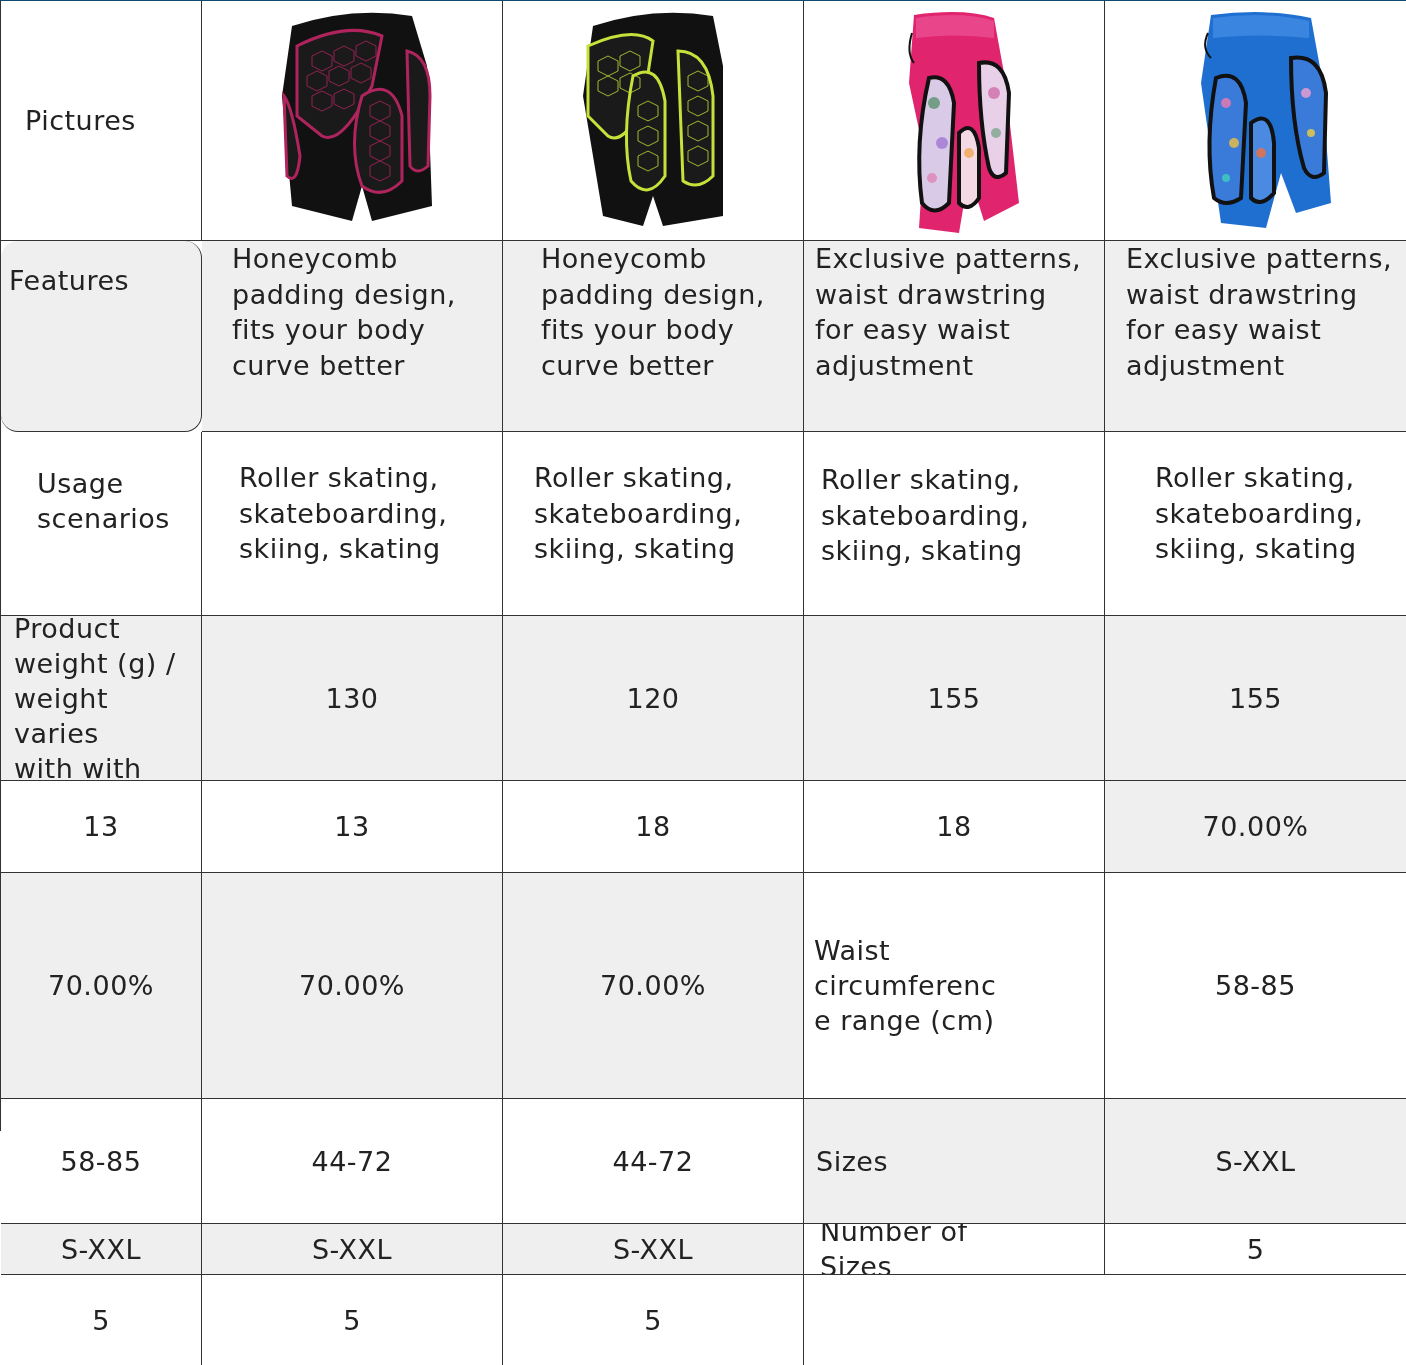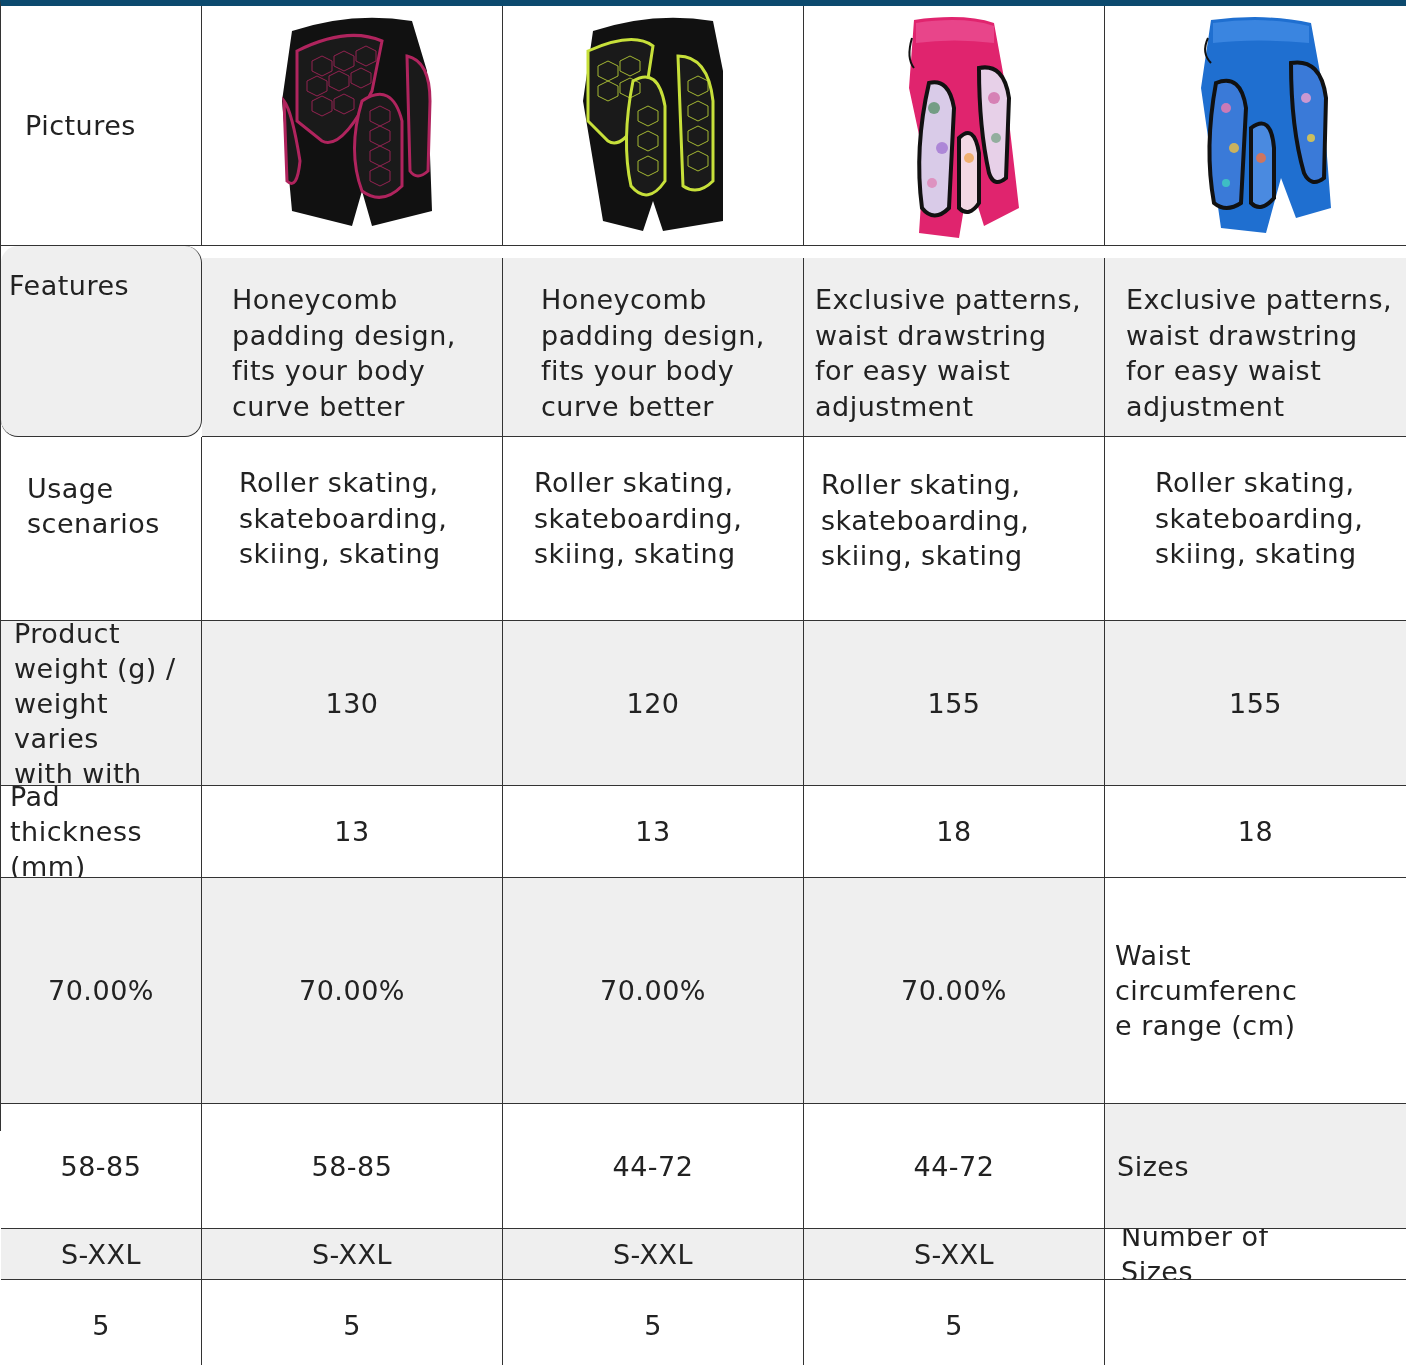--- a/index.html
+++ b/index.html
@@ -4,39 +4,39 @@
 <style>
   html, body { margin: 0; padding: 0; background: #ffffff; }
   body { width: 1406px; height: 1365px; overflow: hidden; font-family: "DejaVu Sans", "Liberation Sans", sans-serif; color: #222; }
   .table {
     position: relative;
     width: 1406px; height: 1131px;
     display: grid;
     grid-template-columns: 201px 301px 301px 301px 302px;
     grid-template-rows: 240px 191px 184px 165px 92px 226px 125px 51px 91px;
     box-sizing: border-box;
-    border-top: 6px solid #0c4a6e; border-left: 1px solid #333;
+    border-top: 1px solid #0c4a6e; border-left: 1px solid #333;
   }
   .cell {
     box-sizing: border-box;
     border-right: 1.5px solid #333;
     border-bottom: 1.5px solid #333;
     font-size: 27px;
     line-height: 35px;
     letter-spacing: 0.5px;
     overflow: hidden;
     position: relative;
   }
   .shade { background: #efefef; }
   .label { padding-left: 10px; display: flex; align-items: center; white-space: pre-line; }
   .label.top { align-items: flex-start; padding-top: 22px; padding-left: 8px; border-radius: 17px; }
   .label.pic { padding-left: 24px; }
-  .label.usage { padding-left: 26px; }
+  .label.usage { padding-left: 36px; }
   .value { display: flex; align-items: center; justify-content: center; text-align: right; }
-  .text-block { display: flex; align-items: flex-start; white-space: pre-line; padding-top: 24px; line-height: 35.5px; margin-top: 12px; }
+  .text-block { display: flex; align-items: flex-start; white-space: pre-line; line-height: 35.5px; }
   .usage-block { display: flex; align-items: flex-start; white-space: pre-line; padding-top: 28px; line-height: 35.5px; }
 
   
   .pic-wrap { display: flex; align-items: center; justify-content: center; height: 100%; }
   svg { display: block; }
 </style>
 </head>
 <body>
 
 <div class="table">
@@ -166,22 +166,20 @@
 
   <div class="cell shade label" style="padding-left:13px;">Product
 weight (g) /
 weight varies
 with with</div>
   <div class="cell shade value">130</div>
   <div class="cell shade value">120</div>
   <div class="cell shade value">155</div>
   <div class="cell shade value">155</div>
 
-  <div class="cell label" style="padding-left:9px;">Pad thickness
-(mm)</div>
   <div class="cell value">13</div>
   <div class="cell value">13</div>
   <div class="cell value">18</div>
   <div class="cell value">18</div>
 
   <div class="cell shade value">70.00%</div>
   <div class="cell shade value">70.00%</div>
   <div class="cell shade value">70.00%</div>
   <div class="cell shade value">70.00%</div>
 

